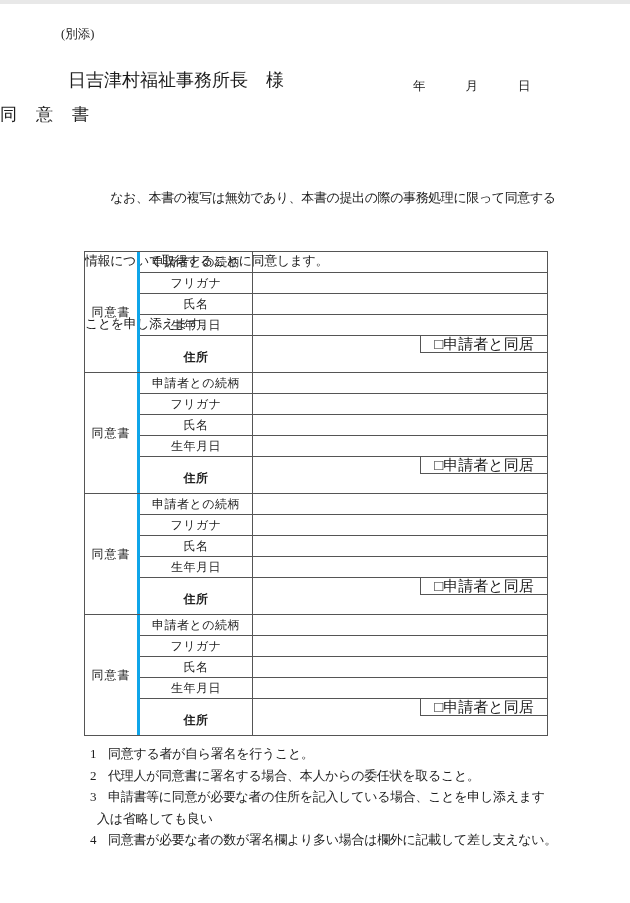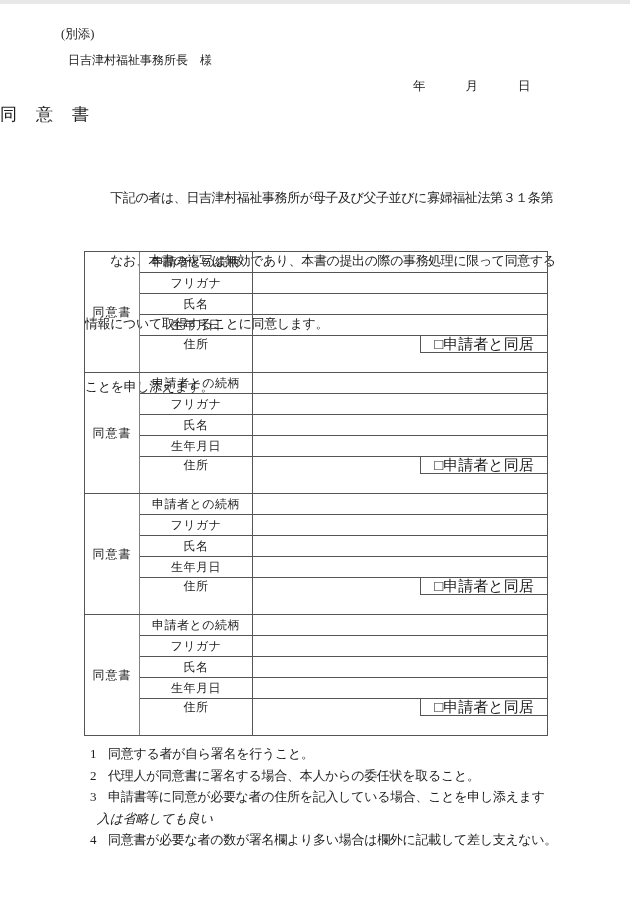--- a/index.html
+++ b/index.html
@@ -6,82 +6,81 @@
   .page {
     position:relative;
     width:630px; height:903px;
     margin:4px auto;
     background:#ffffff;
     font-family:"Liberation Serif","DejaVu Serif",serif;
     color:#1c1c1c;
     overflow:hidden;
   }
   .attachment { position:absolute; left:61px; top:22px; font-size:12.5px; }
-  .addressee  { position:absolute; left:68px; top:48px; font-size:12px; }
+  .addressee  { position:absolute; left:68px; top:64px; font-size:18px; }
   .date-line  { position:absolute; left:413px; top:74px; display:flex; gap:40px; font-size:12.5px; }
   .doc-title  { position:absolute; left:0; right:0; top:99px; text-align:left; font-size:17px; letter-spacing:1px; }
   .body-text  { position:absolute; left:85px; top:141px; font-size:13px; letter-spacing:-0.4px; line-height:21px; white-space:pre; }
 
   .consent-table {
     position:absolute; left:84px; top:247px; width:462px;
     border:1px solid #555;
   }
   .block {
     display:grid;
     grid-template-columns:55px 113px 1fr;
     grid-template-rows:20px 21px 21px 21px 37px;
   }
   .block + .block { border-top:1px solid #555; }
   .cell { box-sizing:border-box; font-size:12px; }
   .group-cell {
     grid-row:1/6; grid-column:1;
-    border-right:1px solid #0ea5e9;
+    border-right:3px solid #0ea5e9;
     display:flex; align-items:center; justify-content:center;
     letter-spacing:1px;
   }
   .lbl {
     grid-column:2; border-right:1px solid #555;
     display:flex; align-items:center; justify-content:center;
     letter-spacing:0.5px;
   }
   .val { grid-column:3; position:relative; }
   .bt  { border-top:1px solid #555;text-align:right; }
-  .address-lbl { align-items:flex-start; padding-top:0; }
+  .address-lbl { align-items:flex-start; padding-top:13px;font-weight:bold; }
   .cohabit-box {
     position:absolute; top:0; right:0;
     width:126px; height:16px;
     border-left:1px solid #555; border-bottom:1px solid #555;
     display:flex; align-items:center; justify-content:center;
     font-size:15px;
   }
 
   .notes { position:absolute; left:82px; top:739px; font-size:13px; letter-spacing:-0.3px; line-height:21.5px; }
   .note-line { display:flex; }
   .note-num { box-sizing:border-box; width:26px; padding-left:8px; flex:0 0 26px; }
-  .note-cont { padding-left:15px;font-style:italic; }
+  .note-cont { padding-left:15px; }
 </style>
 </head>
 <body>
 
 <div class="page">
 
   <div class="attachment">(別添)</div>
 
   <div class="addressee">日吉津村福祉事務所長　様</div>
 
   <div class="date-line">
     <span>年</span>
     <span>月</span>
     <span>日</span>
   </div>
 
   <div class="doc-title">同　意　書</div>
 
   <div class="body-text">
-    <div>　　下記の者は、日吉津村福祉事務所が母子及び父子並びに寡婦福祉法第３１条第</div>
     <div>　　なお、本書の複写は無効であり、本書の提出の際の事務処理に限って同意する</div>
     <div>情報について取得することに同意します。</div>
     <div>ことを申し添えます。</div>
   </div>
 
   <div class="consent-table">
 
     <div class="block">
       <div class="cell group-cell">同意書</div>
       <div class="cell lbl">申請者との続柄</div>

